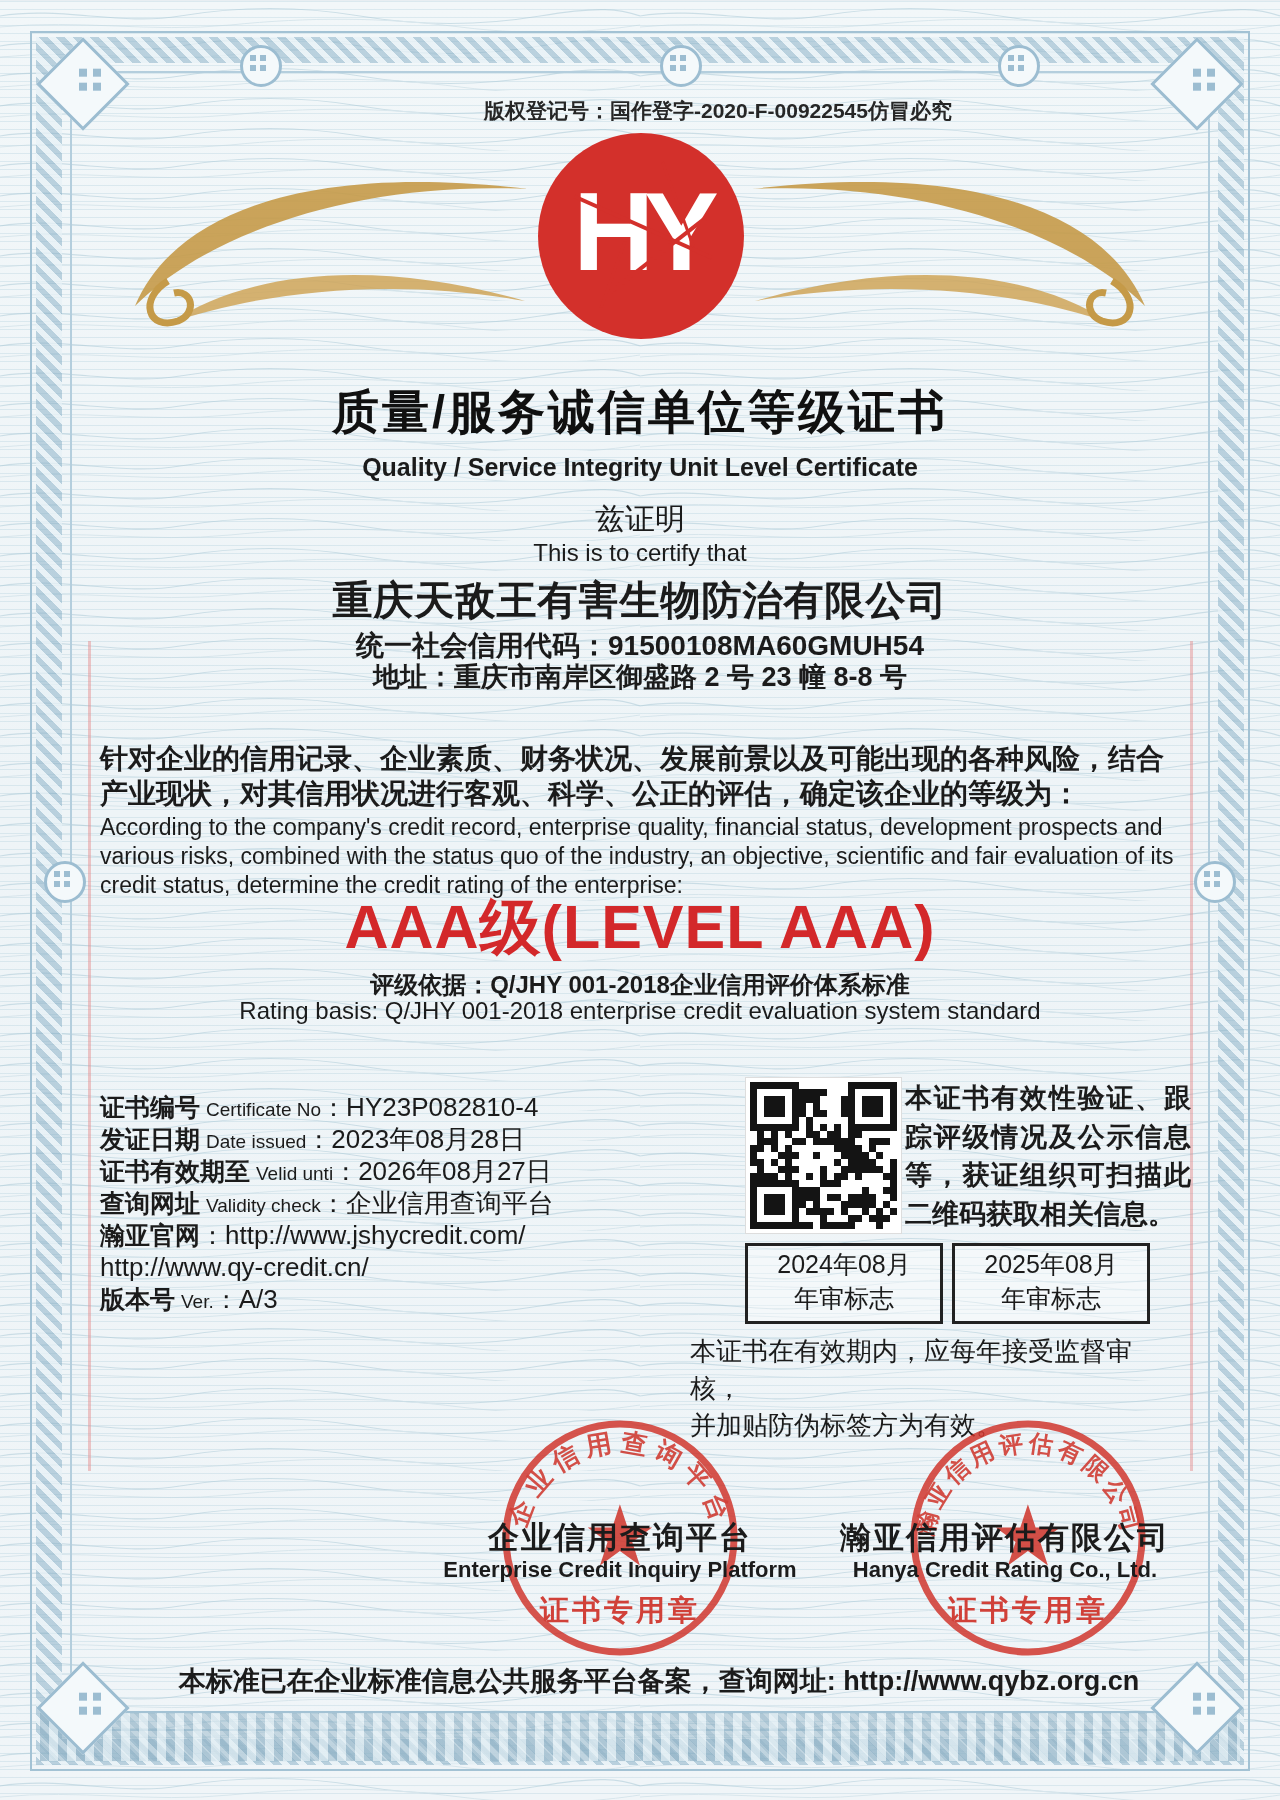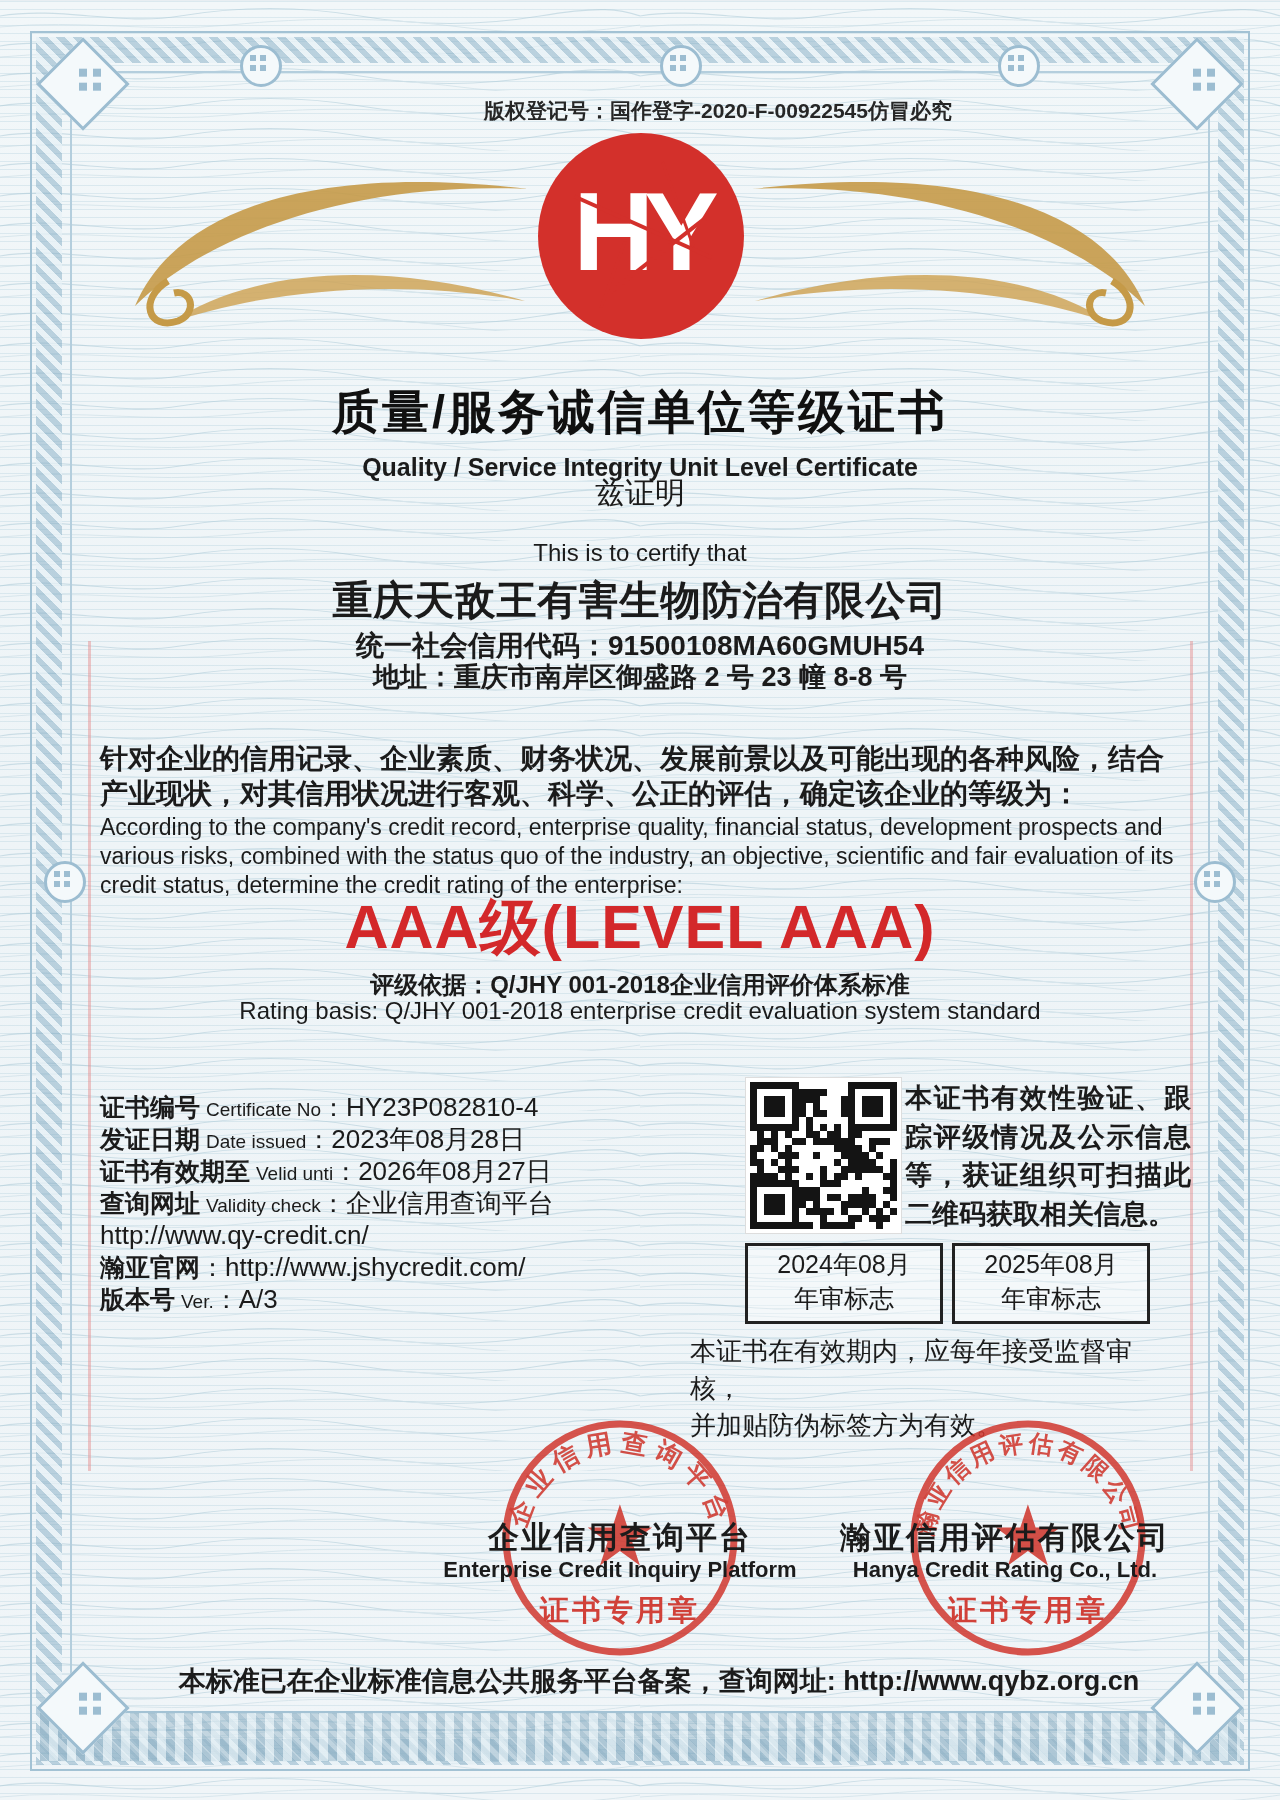--- a/index.html
+++ b/index.html
@@ -44,21 +44,21 @@
   .c2{width:120px;height:4px;left:60px;top:120px;transform:rotate(-38deg);}
   .c3{width:90px;height:3px;left:95px;top:70px;transform:rotate(70deg);}
   .c4{width:70px;height:3px;left:40px;top:140px;transform:rotate(-70deg);}
 
   .flourish{top:150px;}
 
   
   .copyright{top:96px;font-size:21px;font-weight:600;color:#262626;transform:translateX(78px);}
   .title-cn{top:380px;font-size:47px;font-weight:700;letter-spacing:3px;color:#101010;}
   .title-en{top:452px;font-size:25px;font-weight:700;}
-  .certify-cn{top:472px;font-size:30px;}
+  .certify-cn{top:498px;font-size:30px;}
   .certify-en{top:538px;font-size:24px;}
   .company{top:572px;font-size:40px;font-weight:800;letter-spacing:1px;}
   .credit-code{top:626px;font-size:28px;font-weight:600;}
   .address{top:658px;font-size:27px;font-weight:600;}
 
   .para-cn{top:740px;left:100px;width:1088px;font-size:28px;line-height:35px;font-weight:600;text-align:left;}
   .para-en{top:812px;left:100px;width:1088px;font-size:23px;line-height:29px;text-align:left;}
 
   .rating{top:886px;font-size:61px;font-weight:800;color:#d3282a;letter-spacing:1px;}
   .basis-cn{top:968px;font-size:24px;font-weight:600;}
@@ -166,22 +166,22 @@
 
   <div class="abs ctr rating">AAA级(LEVEL AAA)</div>
   <div class="abs ctr basis-cn">评级依据：Q/JHY 001-2018企业信用评价体系标准</div>
   <div class="abs ctr basis-en">Rating basis: Q/JHY 001-2018 enterprise credit evaluation system standard</div>
 
   <div class="abs details">
     <div class="drow"><span class="dl-cn">证书编号</span><span class="dl-en">Certificate No</span><span class="dl-sep">：</span><span class="dl-val">HY23P082810-4</span></div>
     <div class="drow"><span class="dl-cn">发证日期</span><span class="dl-en">Date issued</span><span class="dl-sep">：</span><span class="dl-val">2023年08月28日</span></div>
     <div class="drow"><span class="dl-cn">证书有效期至</span><span class="dl-en">Velid unti</span><span class="dl-sep">：</span><span class="dl-val">2026年08月27日</span></div>
     <div class="drow"><span class="dl-cn">查询网址</span><span class="dl-en">Validity check</span><span class="dl-sep">：</span><span class="dl-val">企业信用查询平台</span></div>
+    <div class="drow"><span class="dl-cn">瀚亚官网</span><span class="dl-sep">：</span><span class="dl-val">http://www.jshycredit.com/</span></div>
     <div class="drow"><span class="dl-val">http://www.qy-credit.cn/</span></div>
-    <div class="drow"><span class="dl-cn">瀚亚官网</span><span class="dl-sep">：</span><span class="dl-val">http://www.jshycredit.com/</span></div>
     <div class="drow"><span class="dl-cn">版本号</span><span class="dl-en">Ver.</span><span class="dl-sep">：</span><span class="dl-val">A/3</span></div>
   </div>
 
   <div class="abs qr" id="qr">
       <div class="qm d"></div>
       <div class="qm d"></div>
       <div class="qm d"></div>
       <div class="qm d"></div>
       <div class="qm d"></div>
       <div class="qm d"></div>

